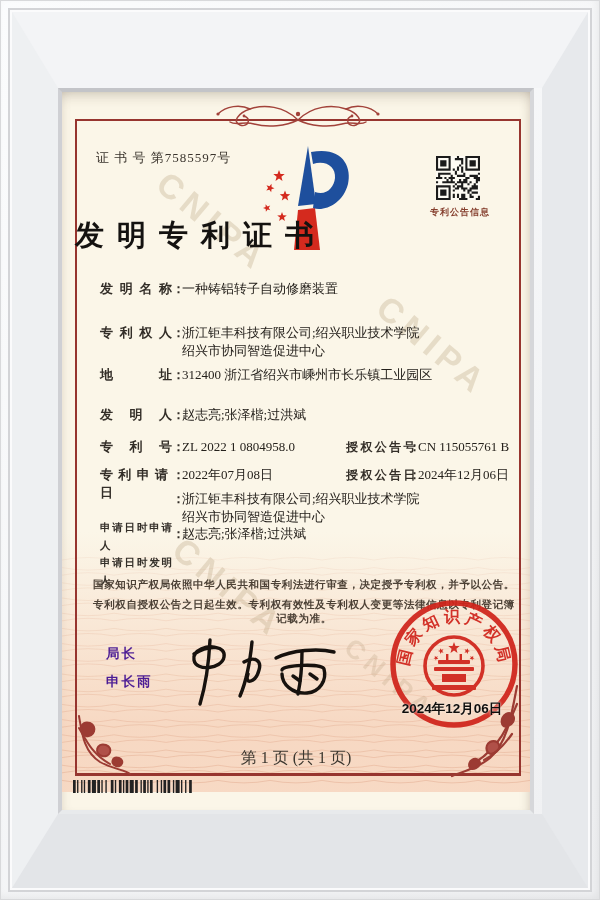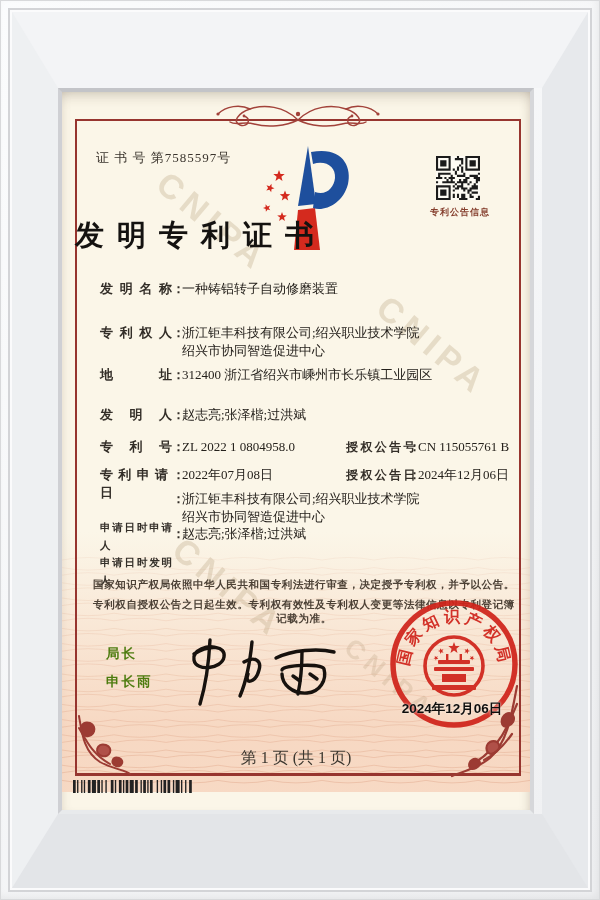--- a/index.html
+++ b/index.html
@@ -61,21 +61,21 @@
   .f-value { display:inline-block; vertical-align:top; max-width:330px; }
   .r1 { top:188px; } .r2 { top:232px; } .r3 { top:274px; } .r4 { top:314px; }
   .r5 { top:346px; } .r6 { top:374px; } .r7 { top:398px; } .r8 { top:433px; }
   .col2 { position:absolute; left:246px; top:0; white-space:nowrap; }
   .col2 .f-label { width:62px; font-size:12px; }
 
   .legal { position:absolute; left:14px; width:440px; text-align:center;
     font-size:10.5px; color:#4c4136; letter-spacing:.6px; font-weight:bold;padding-left:16px; }
   .lg1 { top:486px; } .lg2 { top:506px; }
 
-  .director { position:absolute; left:44px; font-size:13.5px; font-weight:bold; color:#4d7c0f;
+  .director { position:absolute; left:44px; font-size:13.5px; font-weight:bold; color:#4c1d95;
     font-family:"Liberation Sans","DejaVu Sans",sans-serif; letter-spacing:2px; }
   .d1 { top:553px; } .d2 { top:581px; }
   .signature { position:absolute; left:118px; top:540px; }
 
   .seal { position:absolute; left:326px; top:506px; width:132px; height:132px; z-index:4;
     opacity:.93; }
   .seal-date { position:absolute; left:310px; top:608px; width:160px; text-align:center; z-index:5;
     font-family:"Liberation Sans","DejaVu Sans",sans-serif; font-weight:bold; font-size:13.5px;
     color:#0e0d0c; text-shadow:0 0 3px rgba(251,240,228,.9), 0 0 1px rgba(251,240,228,.9); }
 

